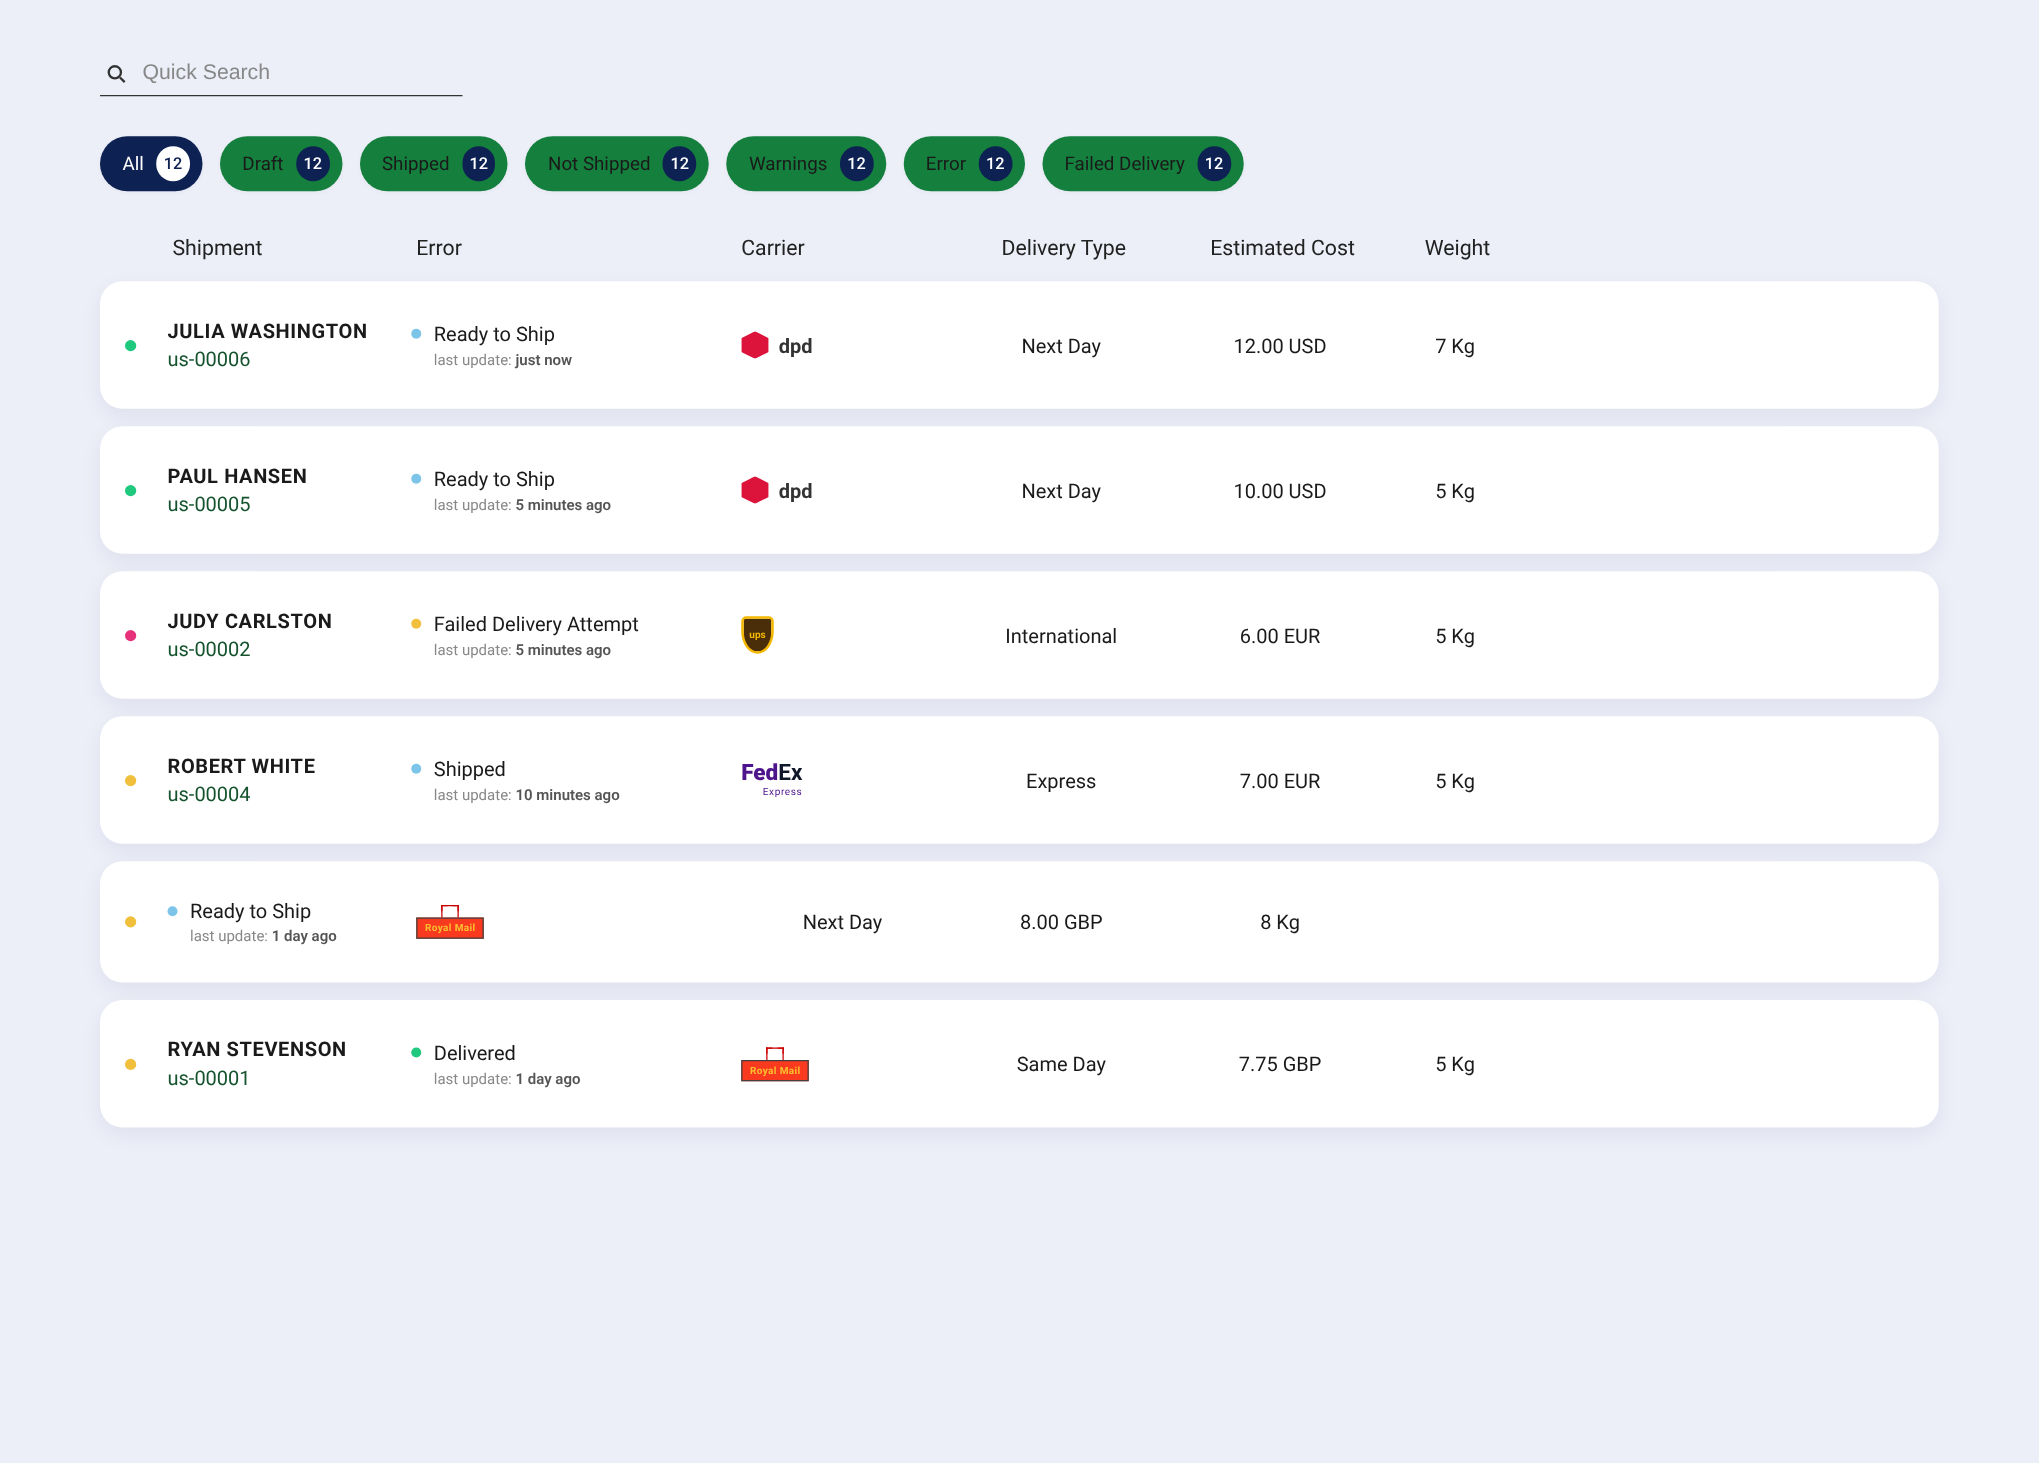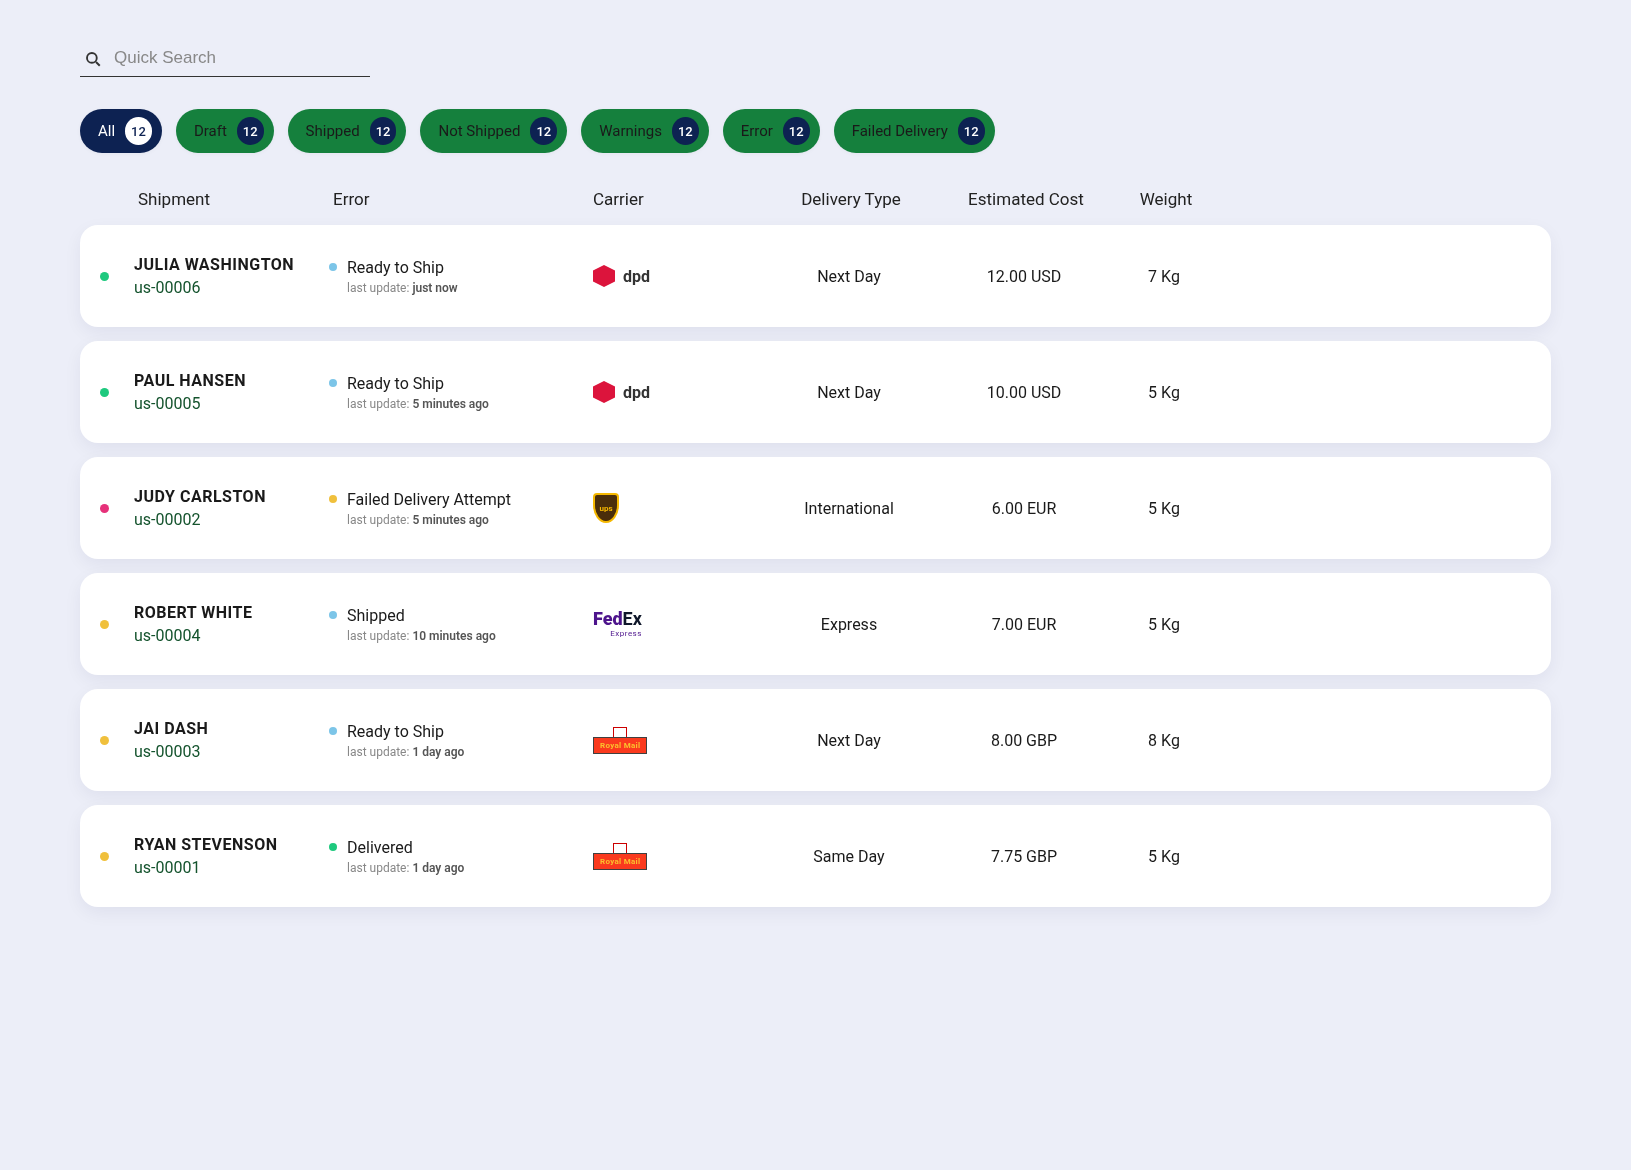--- a/index.html
+++ b/index.html
@@ -293,24 +293,20 @@
         </div>
       </div>
       <div class="cell-center">Express</div>
       <div class="cell-center">7.00 EUR</div>
       <div class="cell-center">5 Kg</div>
     </div>
     <div class="row">
       <div>
         <div class="status-dot sd-yellow"></div>
       </div>
-      <div>
-        <div class="shipment-name">JAI DASH</div>
-        <div class="shipment-id">us-00003</div>
-      </div>
       <div class="status-cell">
         <div class="status-line">
           <span class="status-bullet sb-blue"></span>
           <span>Ready to Ship</span>
         </div>
         <div class="status-sub"><span>last update: </span><b>1 day ago</b></div>
       </div>
       <div>
         <div class="carrier-logo">
           <div class="royalmail">

